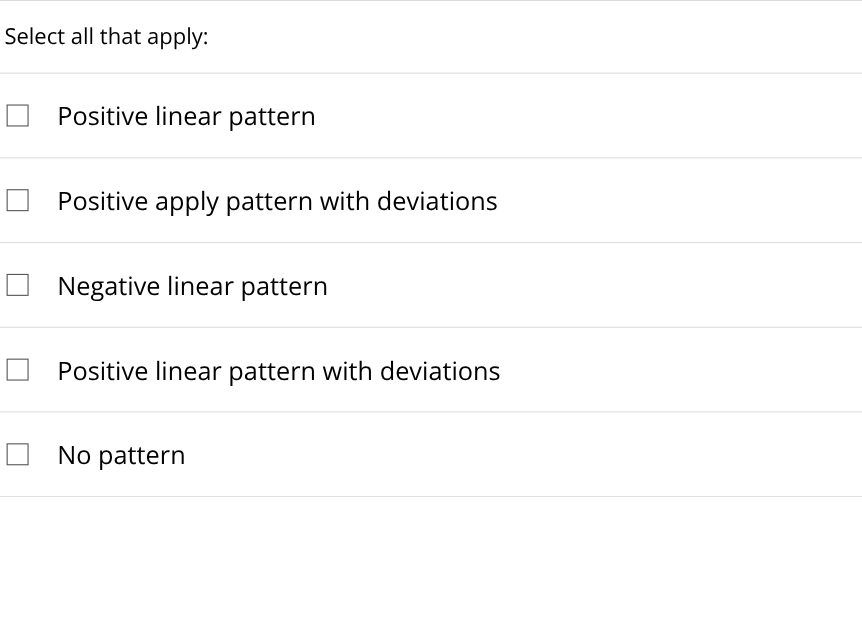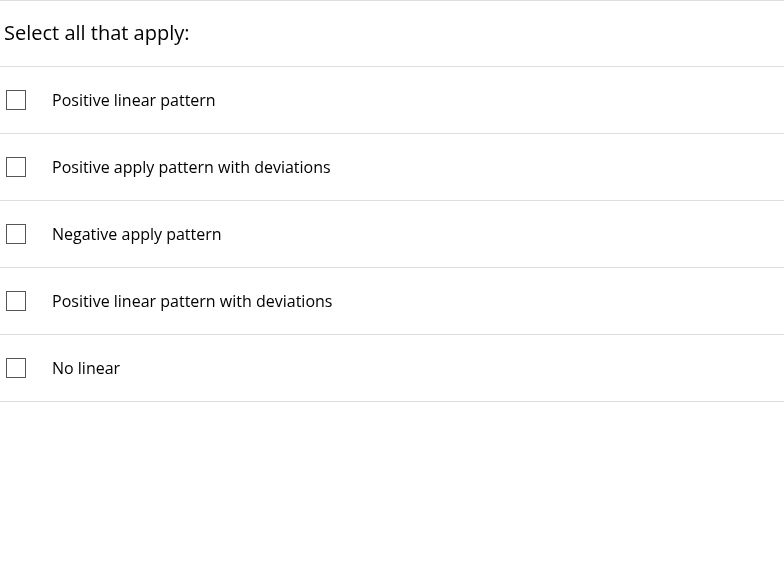--- a/index.html
+++ b/index.html
@@ -32,21 +32,21 @@
       width: 20px;
       height: 20px;
       border: 1.5px solid #555;
       background: #fff;
       flex-shrink: 0;
       margin-right: 26px;
       cursor: pointer;
       display: inline-block;
     }
     .option-label {
-      font-size: 16px;
+      font-size: 23px;
       color: #000;
     }
   </style>
 </head>
 <body>
 
 <div class="question-container">
 
   <div class="prompt-row">
     <span>Select all that apply:</span>
@@ -57,26 +57,26 @@
     <span class="option-label">Positive linear pattern</span>
   </div>
 
   <div class="option-row">
     <span class="checkbox"></span>
     <span class="option-label">Positive apply pattern with deviations</span>
   </div>
 
   <div class="option-row">
     <span class="checkbox"></span>
-    <span class="option-label">Negative apply pattern</span>
+    <span class="option-label">Negative linear pattern</span>
   </div>
 
   <div class="option-row">
     <span class="checkbox"></span>
     <span class="option-label">Positive linear pattern with deviations</span>
   </div>
 
   <div class="option-row">
     <span class="checkbox"></span>
-    <span class="option-label">No linear</span>
+    <span class="option-label">No pattern</span>
   </div>
 
 </div>
 
 </body></html>

